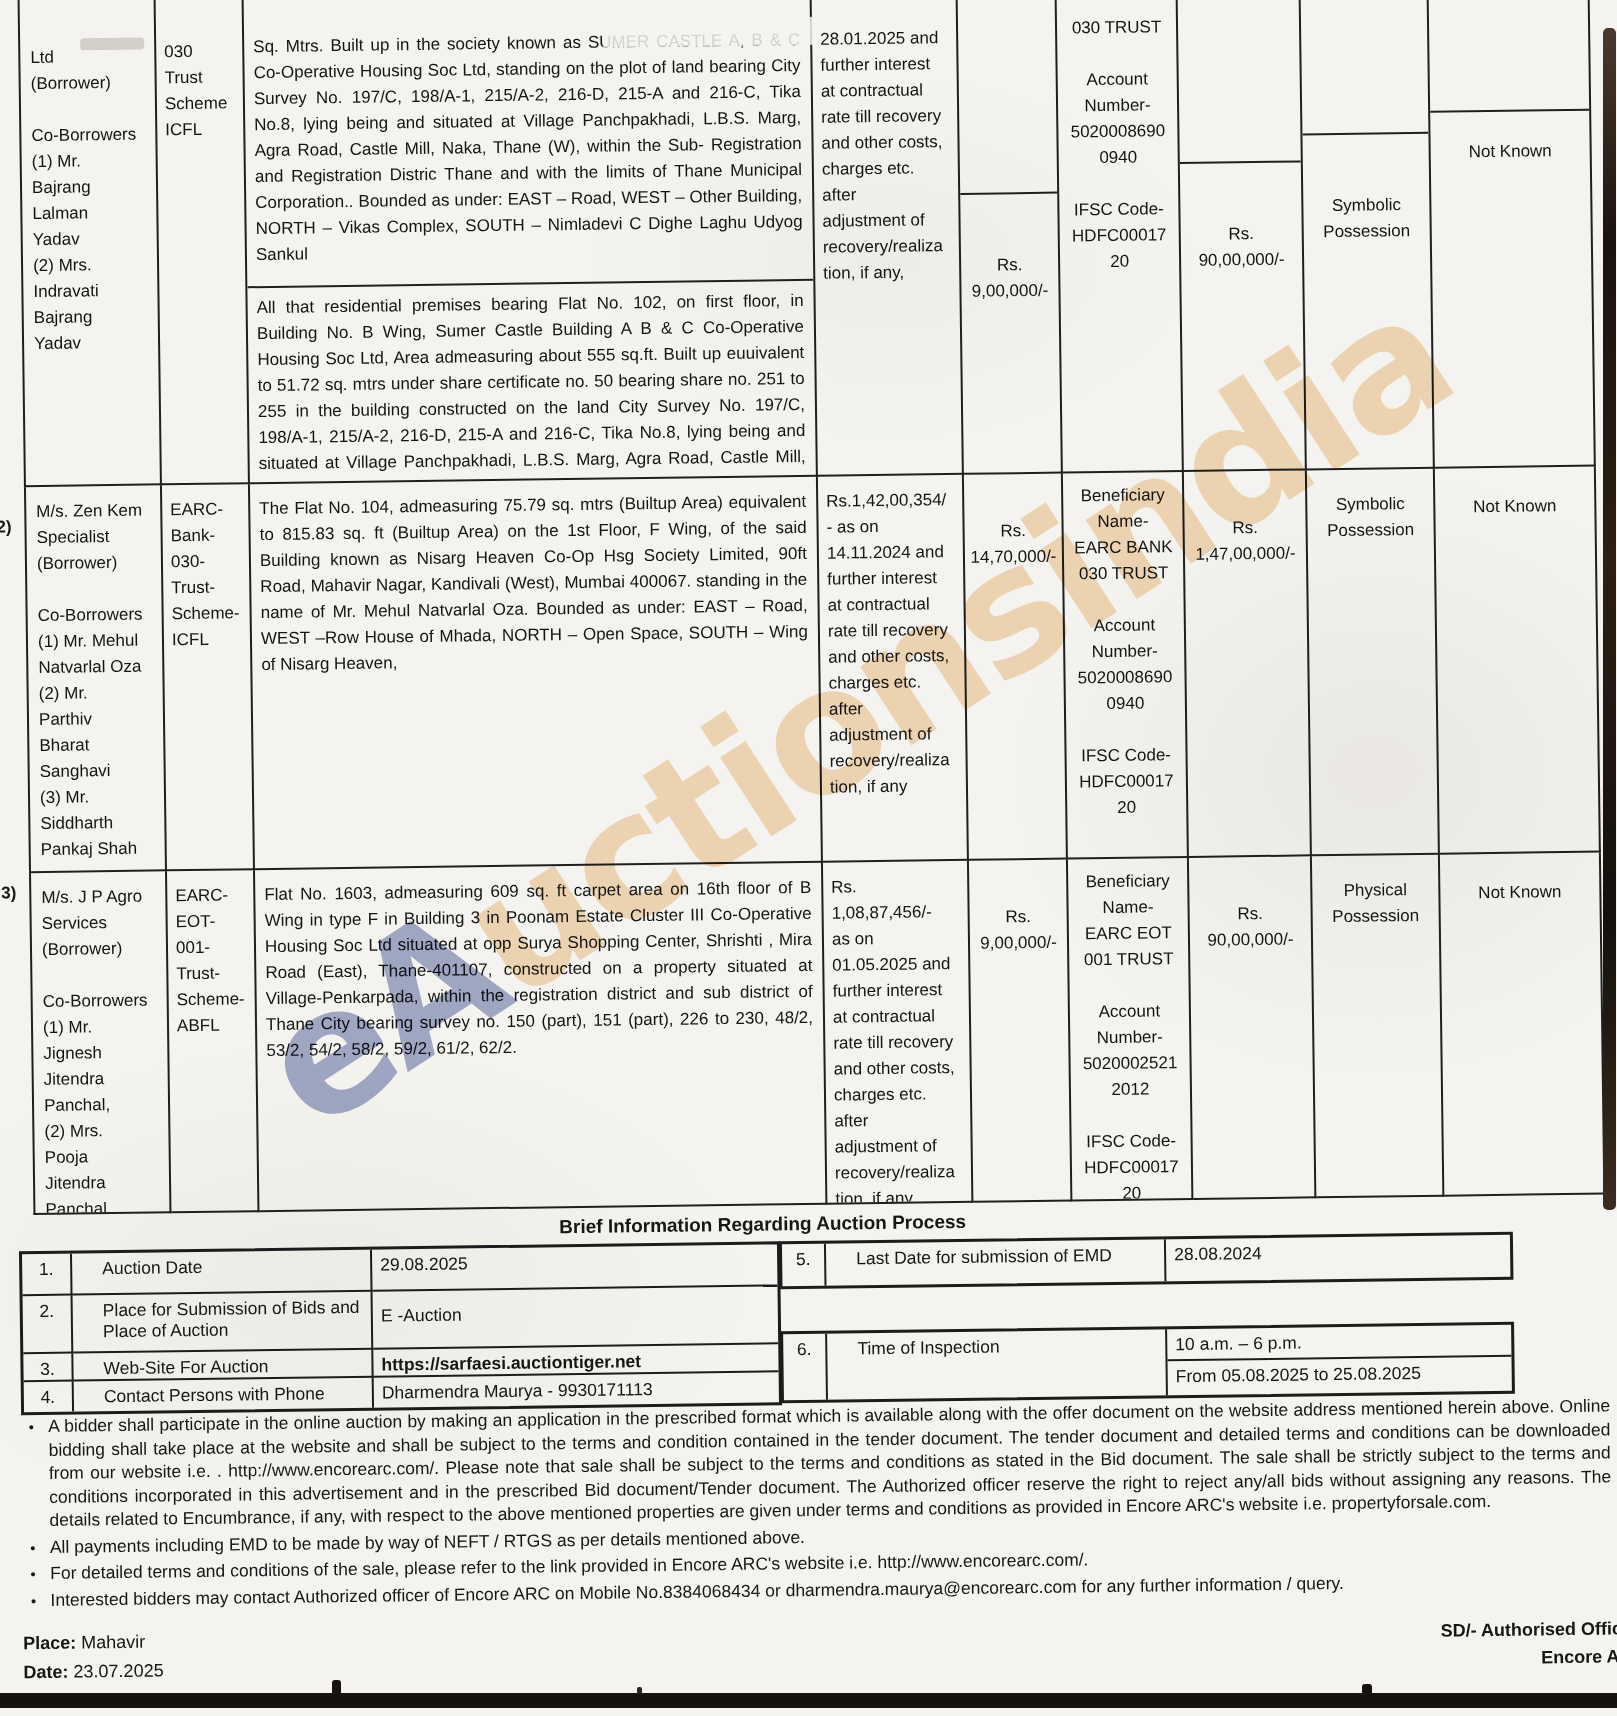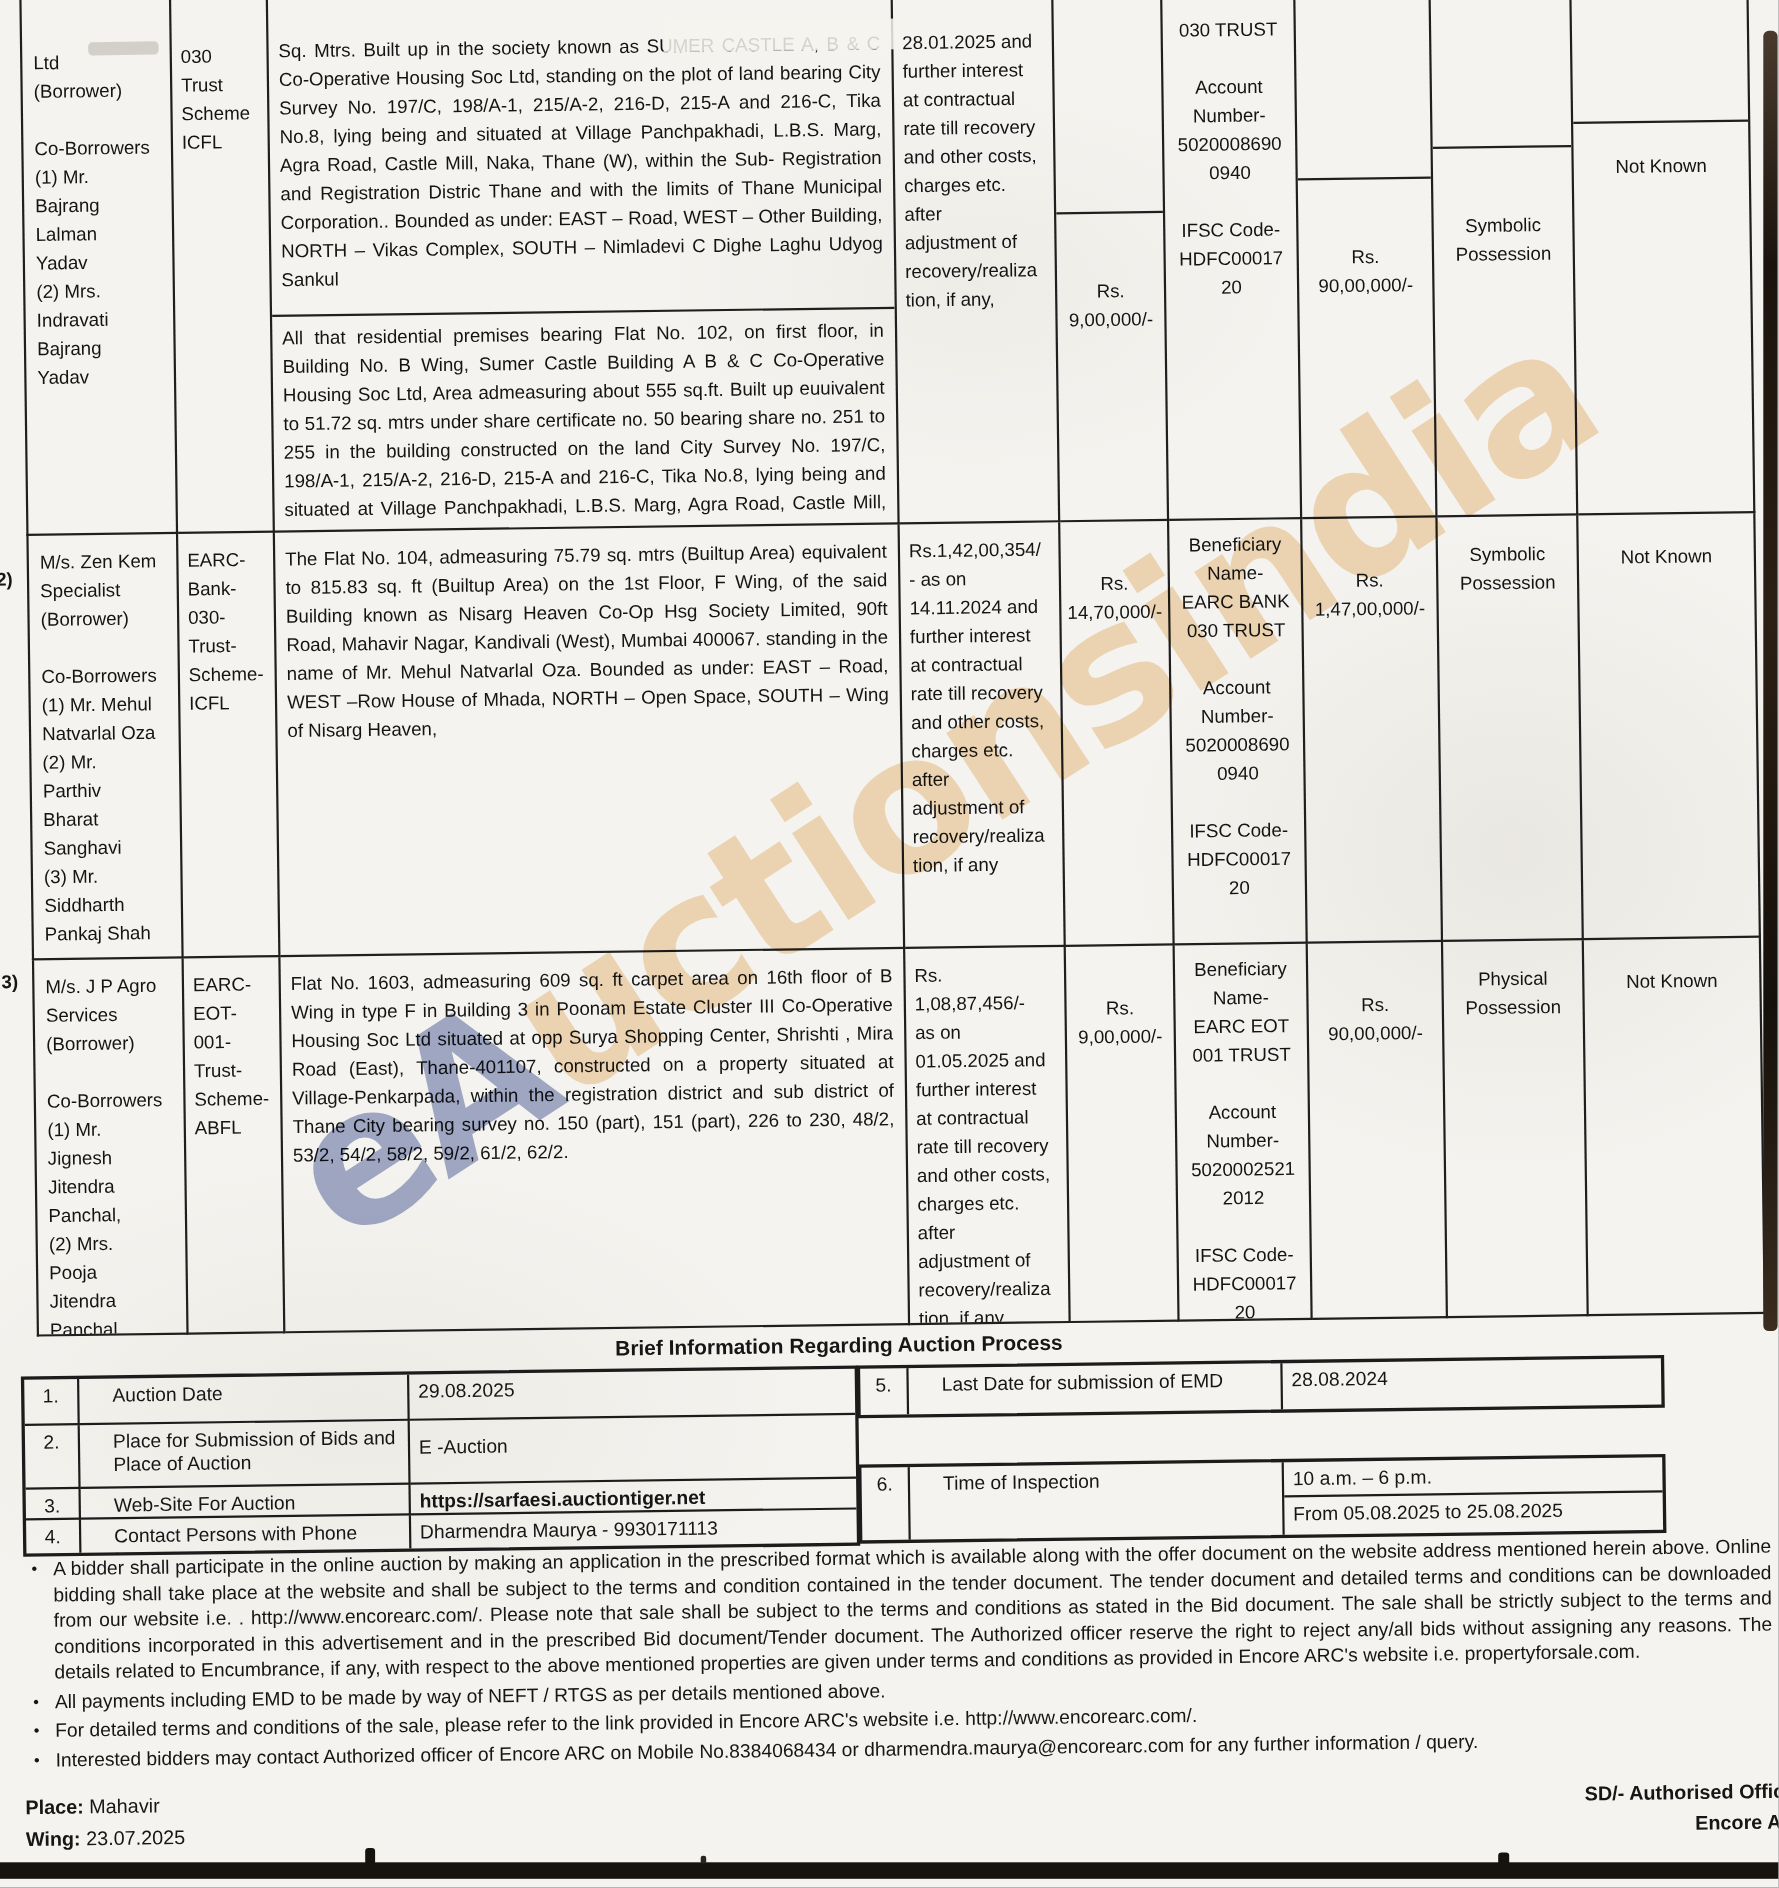--- a/index.html
+++ b/index.html
@@ -312,21 +312,21 @@
         <div class="note-text">For detailed terms and conditions of the sale, please refer to the link provided in Encore ARC's website i.e. http://www.encorearc.com/.</div>
       </div>
       <div class="note">
         <span class="bullet">•</span>
         <div class="note-text">Interested bidders may contact Authorized officer of Encore ARC on Mobile No.8384068434 or dharmendra.maurya@encorearc.com for any further information / query.</div>
       </div>
     </div>
 
     <div class="foot-left">
       <div><b>Place:</b> <span>Mahavir</span></div>
-      <div><b>Wing:</b> <span>23.07.2025</span></div>
+      <div><b>Date:</b> <span>23.07.2025</span></div>
     </div>
     <div class="sig">
       <div>SD/- Authorised Office</div>
       <div>Encore AR</div>
     </div>
   </div>
 
   <div class="watermark"><span class="wm-head">eA</span><span class="wm-tail">uctionsindia</span></div>
 
   <div class="edge-streak"></div>

